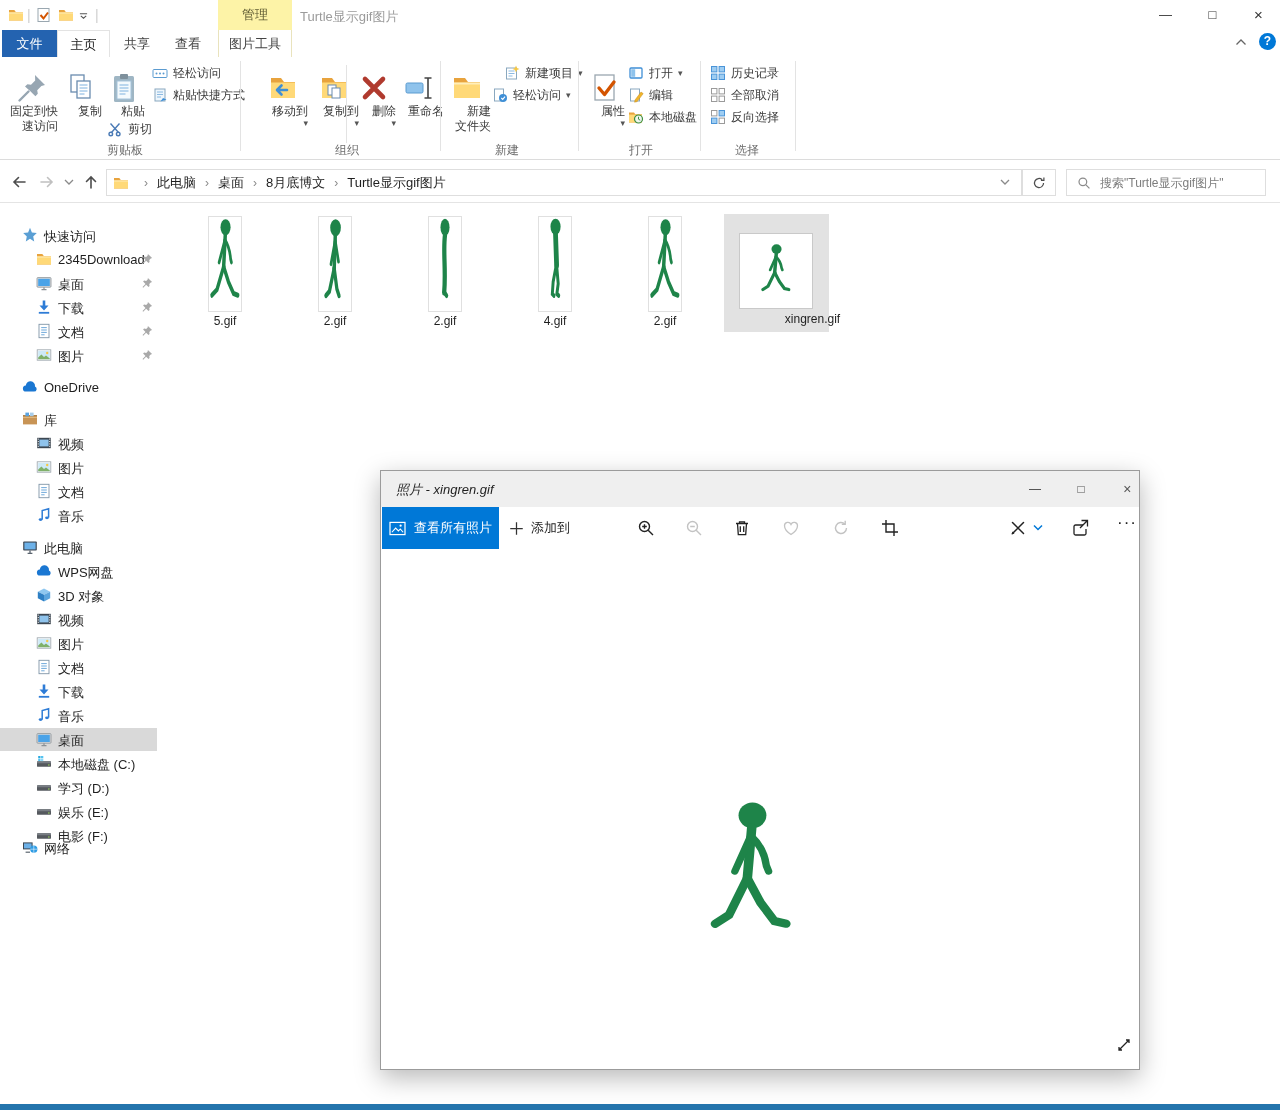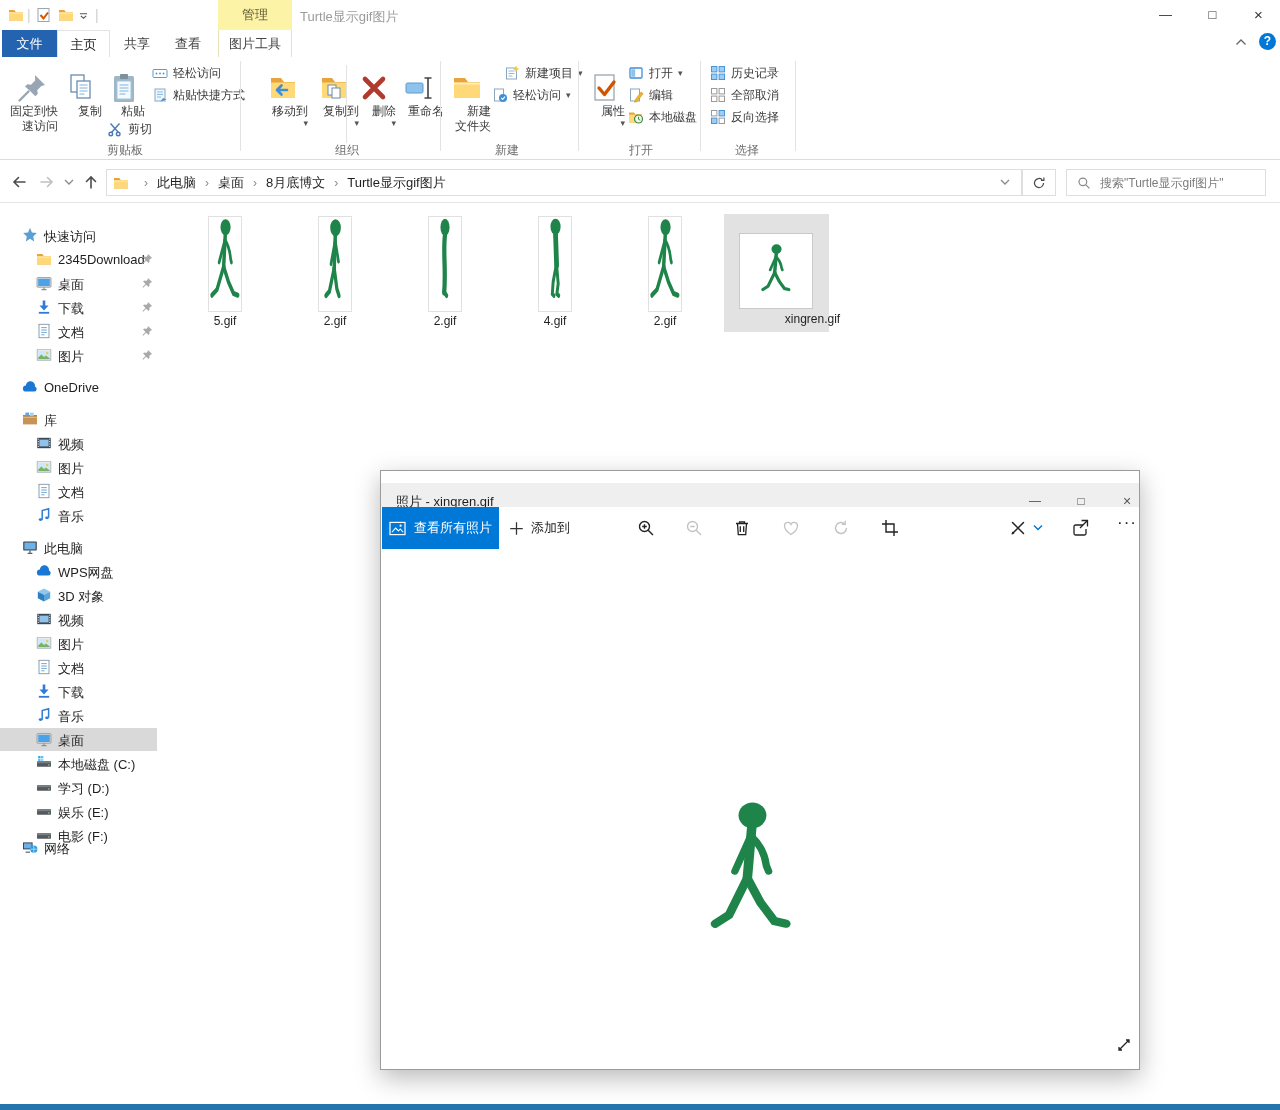--- a/index.html
+++ b/index.html
@@ -55,21 +55,21 @@
   .thumb{position:absolute;top:216px;width:34px;height:96px;background:#fff;border:1px solid #e0e0e0;box-sizing:border-box;}
   .thumb svg{width:100%;height:100%;}
   .fname{position:absolute;top:314px;width:100px;text-align:center;font-size:12px;color:#1f1f1f;}
   #xtile{position:absolute;left:724px;top:214px;width:105px;height:118px;background:#e2e2e2;}
   #ximg{position:absolute;left:15px;top:19px;width:74px;height:76px;background:#fff;border:1px solid #c9c9c9;box-sizing:border-box;
     display:flex;align-items:center;justify-content:center;}
   #xname{position:absolute;left:0;top:98px;width:105px;text-align:center;font-size:12px;color:#1f1f1f;margin-left:36px;}
   
   #photos{position:absolute;left:380px;top:470px;width:760px;height:600px;background:#fff;border:1px solid #9b9b9b;
     box-sizing:border-box;box-shadow:0 8px 24px rgba(0,0,0,.28);}
-  #ptitle{position:absolute;left:0;top:12px;width:100%;height:36px;background:#efefef;}
+  #ptitle{position:absolute;left:0;top:0;width:100%;height:36px;background:#efefef;font-style:italic;}
   #ptitle .t{position:absolute;left:15px;top:10px;font-size:13px;color:#1f1f1f;}
   .pwbtn{position:absolute;top:0;width:46px;height:36px;text-align:center;line-height:36px;font-size:12px;color:#555;}
   #ptoolbar{position:absolute;left:0;top:36px;width:100%;height:42px;background:#fff;}
   #seeall{position:absolute;left:1px;top:0;width:117px;height:42px;background:#0078d7;color:#fff;display:flex;
     align-items:center;justify-content:center;gap:8px;font-size:13px;}
   .picon{position:absolute;top:12px;width:18px;height:18px;}
   .addto{position:absolute;left:128px;top:0;height:42px;display:flex;align-items:center;gap:7px;font-size:13px;color:#1f1f1f;}
   #pmore{position:absolute;left:736px;top:6px;font-size:17px;color:#1f1f1f;letter-spacing:1px;}
   #pcontent{position:absolute;left:0;top:78px;width:100%;height:520px;background:#fff;}
   #mainfig{position:absolute;left:326px;top:250px;width:88px;height:150px;}

